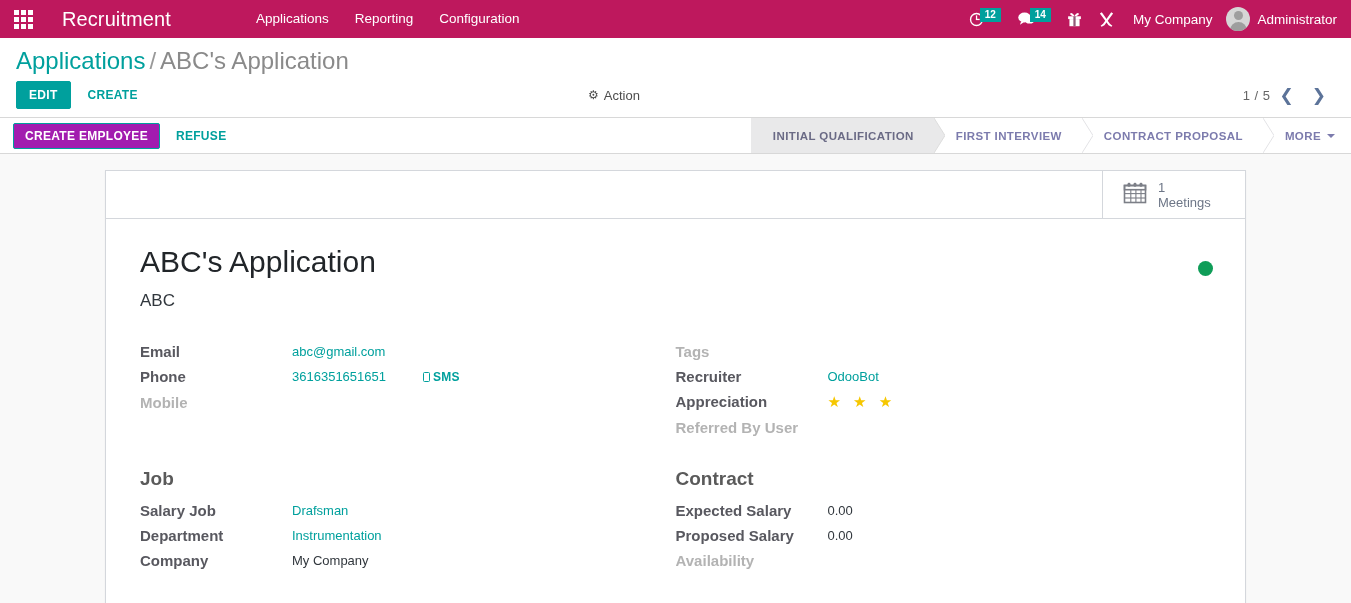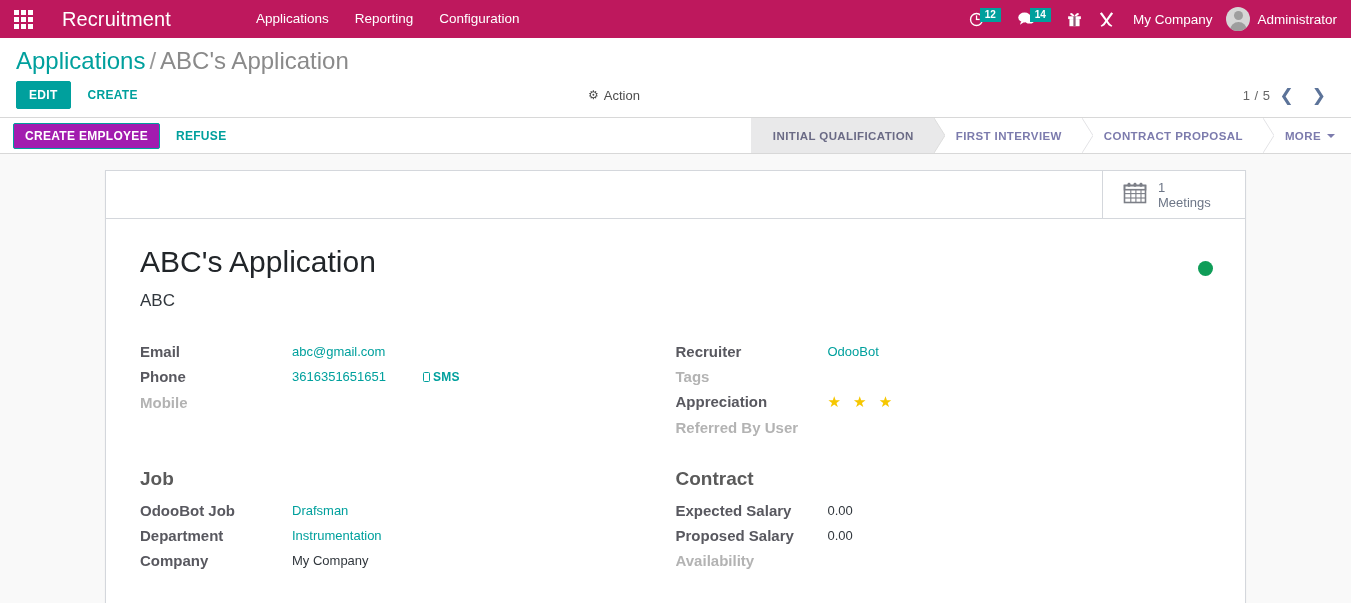--- a/index.html
+++ b/index.html
@@ -521,28 +521,28 @@
                 <td class="val"></td>
               </tr>
             </tbody>
           </table>
         </div>
 
         <div class="group-col right">
           <table class="fields">
             <tbody>
               <tr>
+                <td class="lbl empty">Tags</td>
+                <td class="val"></td>
+              </tr>
+              <tr>
                 <td class="lbl">Recruiter</td>
                 <td class="val">
                   <span class="link">OdooBot</span>
                 </td>
-              </tr>
-              <tr>
-                <td class="lbl empty">Tags</td>
-                <td class="val"></td>
               </tr>
               <tr>
                 <td class="lbl">Appreciation</td>
                 <td class="val">
                   <span class="stars">★ ★ ★</span>
                 </td>
               </tr>
               <tr>
                 <td class="lbl empty">Referred By User</td>
                 <td class="val"></td>
@@ -551,21 +551,21 @@
           </table>
         </div>
       </div>
 
       <div class="group-row">
         <div class="group-col">
           <div class="grp-title">Job</div>
           <table class="fields">
             <tbody>
               <tr>
-                <td class="lbl">OdooBot Job</td>
+                <td class="lbl">Salary Job</td>
                 <td class="val">
                   <span class="link">Drafsman</span>
                 </td>
               </tr>
               <tr>
                 <td class="lbl">Department</td>
                 <td class="val">
                   <span class="link">Instrumentation</span>
                 </td>
               </tr>

